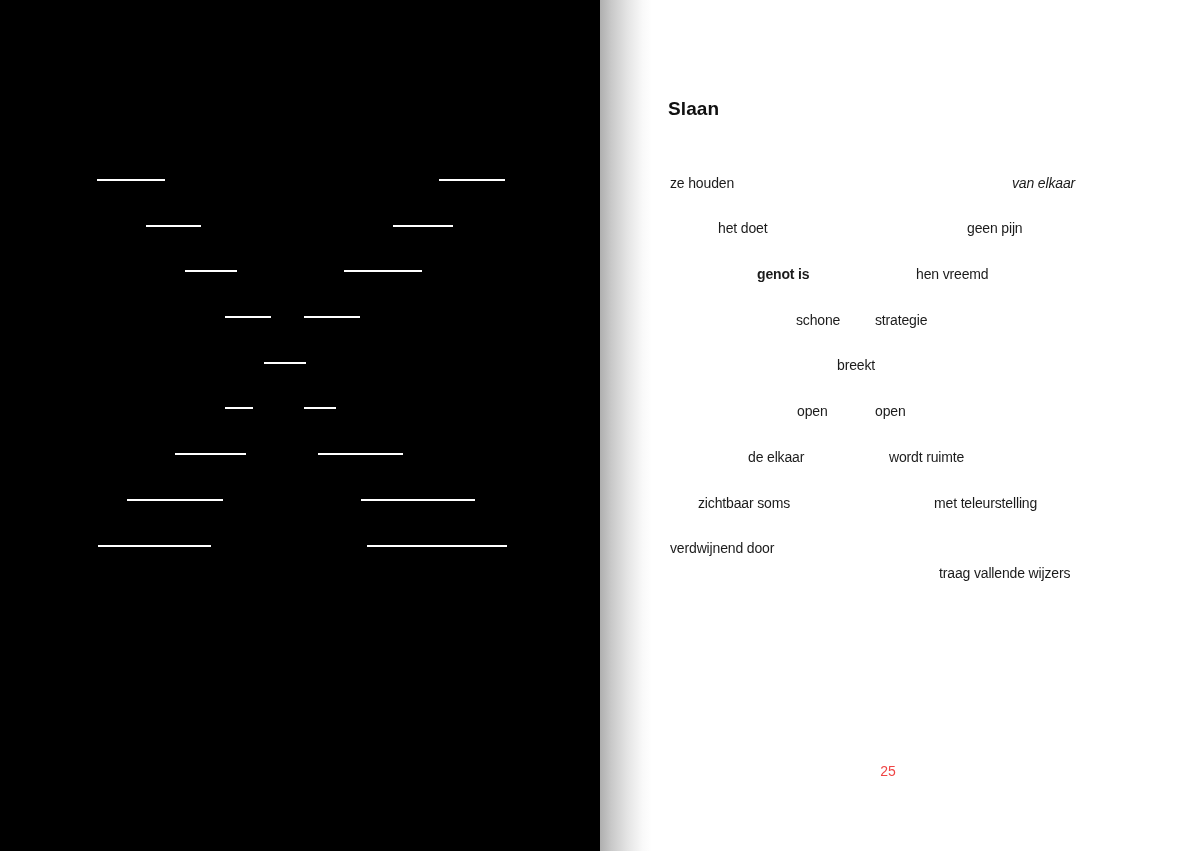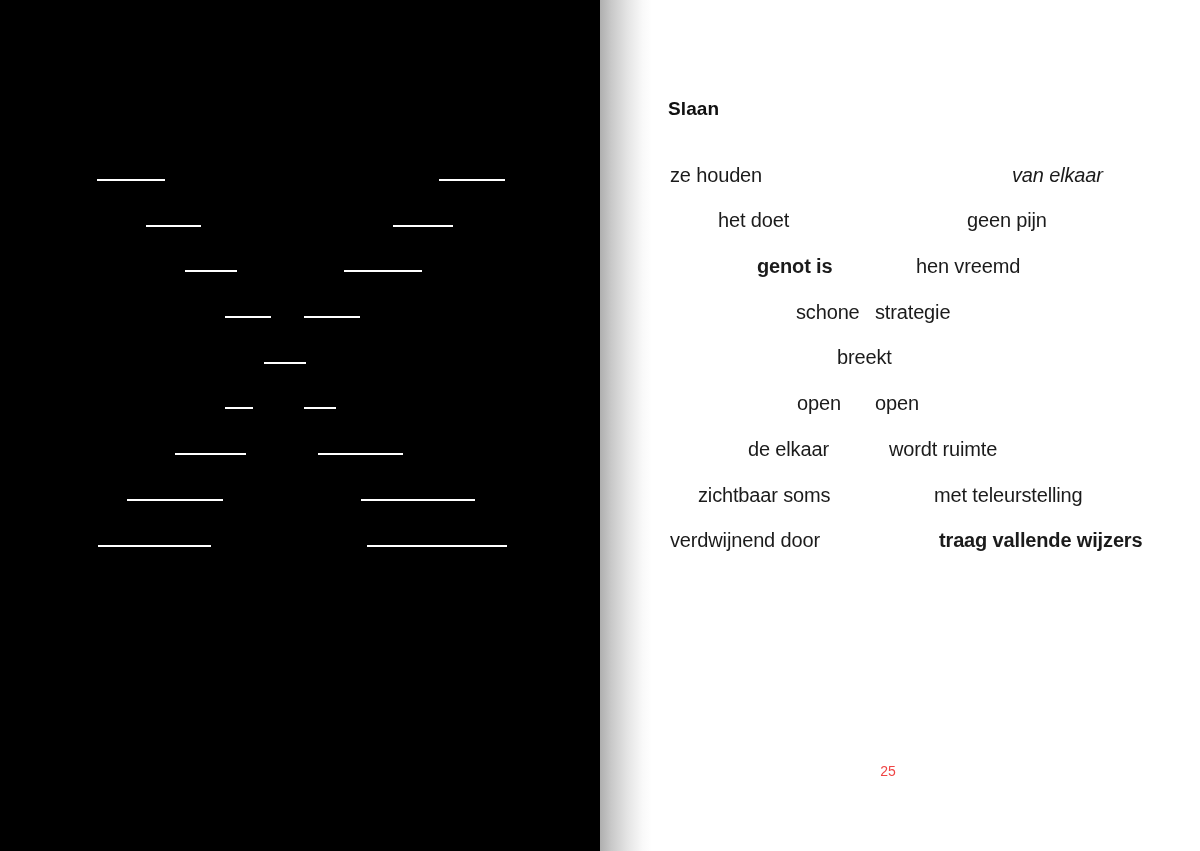--- a/index.html
+++ b/index.html
@@ -48,25 +48,26 @@
     left: 668px; top: 99px;
     font-size: 19px;
     line-height: 19px;
     font-weight: 700;
     color: #101010;
     letter-spacing: 0.1px;
     white-space: nowrap;
   }
   .word {
     position: absolute;
-    font-size: 20px;
+    font-size: 14px;
     line-height: 16px;
     color: #1b1b1b;
     letter-spacing: -0.15px;
     white-space: nowrap;
+    margin-top: 8px;
   }
   .pagenum {
     position: absolute;
     left: 874px; top: 764px;
     width: 28px;
     text-align: center;
     font-size: 14px;
     line-height: 14px;
     color: #ef4444;
   }
@@ -116,19 +117,19 @@
         <span class="word" style="left: 796px; top: 304px;">schone</span>
         <span class="word" style="left: 875px; top: 304px;">strategie</span>
         <span class="word" style="left: 837px; top: 349px;">breekt</span>
         <span class="word" style="left: 797px; top: 395px;">open</span>
         <span class="word" style="left: 875px; top: 395px;">open</span>
         <span class="word" style="left: 748px; top: 441px;">de elkaar</span>
         <span class="word" style="left: 889px; top: 441px;">wordt ruimte</span>
         <span class="word" style="left: 698px; top: 487px;">zichtbaar soms</span>
         <span class="word" style="left: 934px; top: 487px;">met teleurstelling</span>
         <span class="word" style="left: 670px; top: 532px;">verdwijnend door</span>
-        <span class="word" style="left: 939px; top: 532px; font-weight: bold;">traag vallende wijzers</span>
+        <span class="word" style="left: 939px; top: 557px;">traag vallende wijzers</span>
       </div>
 
     <div class="pagenum">25</div>
 
   </div>
 </div>
 
 </body></html>

